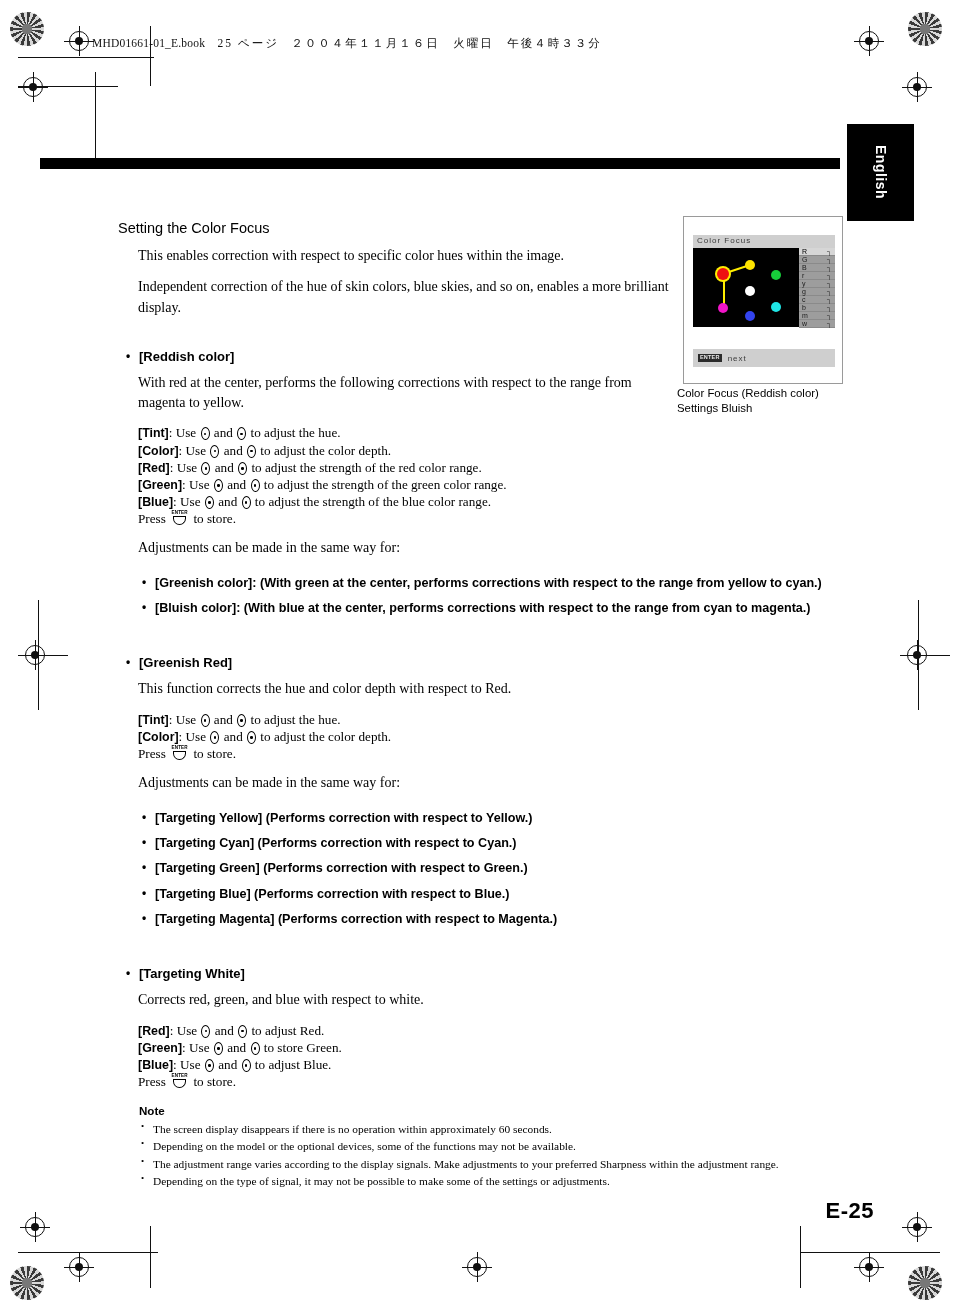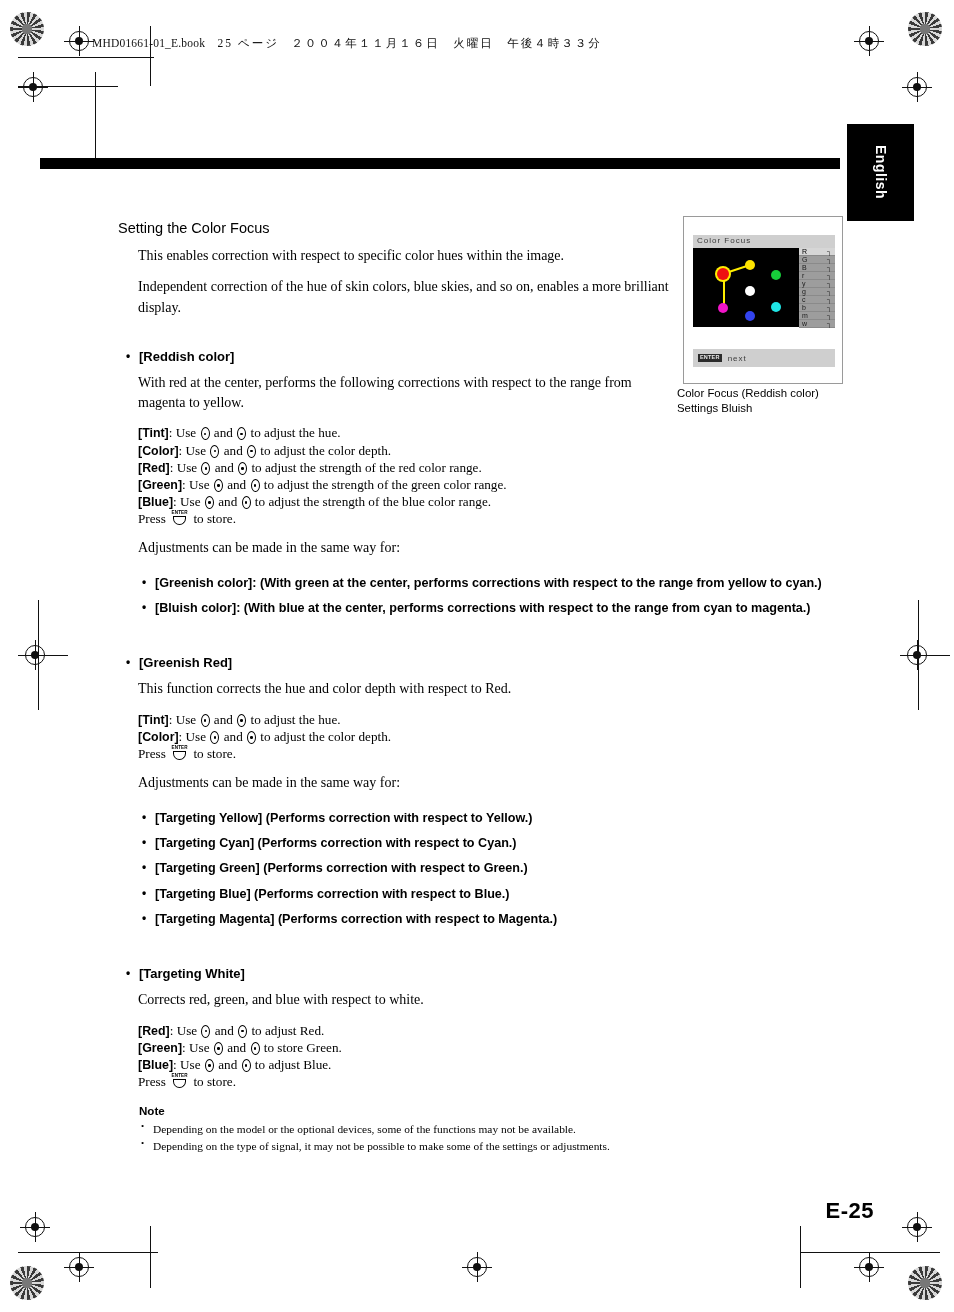--- a/index.html
+++ b/index.html
@@ -443,18 +443,20 @@
 </div>
 
 <div class="figcaption">
   <div>Color Focus (Reddish color)</div>
   <div>Settings Bluish</div>
 </div>
 
 <div class="note">
   <h2>Note</h2>
   <ul>
+    <li>The screen display disappears if there is no operation within approximately 60 seconds.</li>
     <li>Depending on the model or the optional devices, some of the functions may not be available.</li>
+    <li>The adjustment range varies according to the display signals. Make adjustments to your preferred Sharpness within the adjustment range.</li>
     <li>Depending on the type of signal, it may not be possible to make some of the settings or adjustments.</li>
   </ul>
 </div>
 
 <div class="pagenum">E-25</div>
 
 </body></html>

